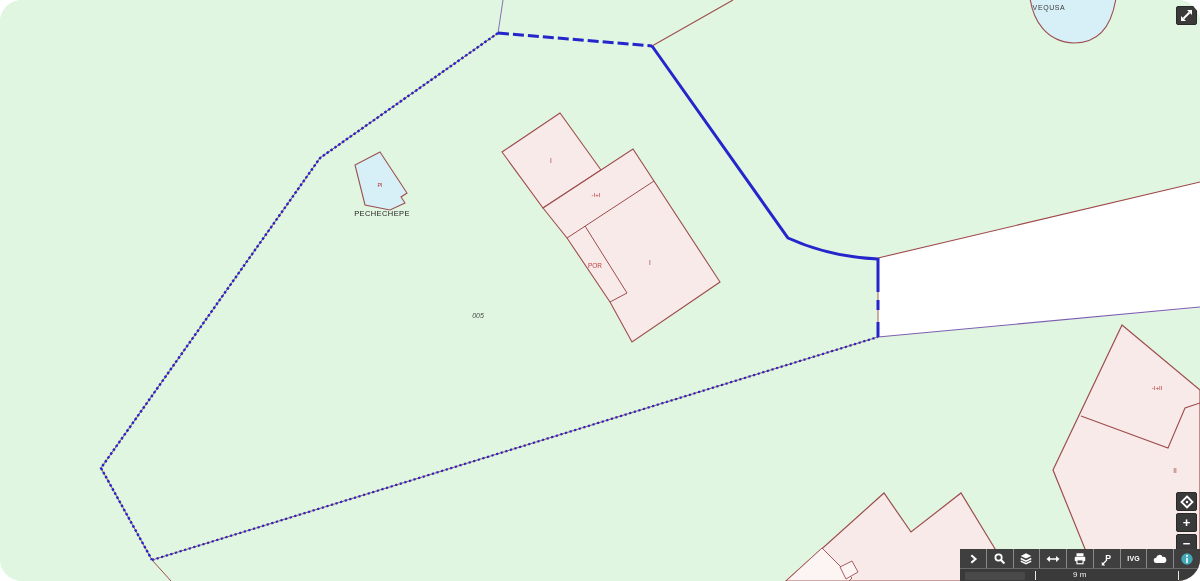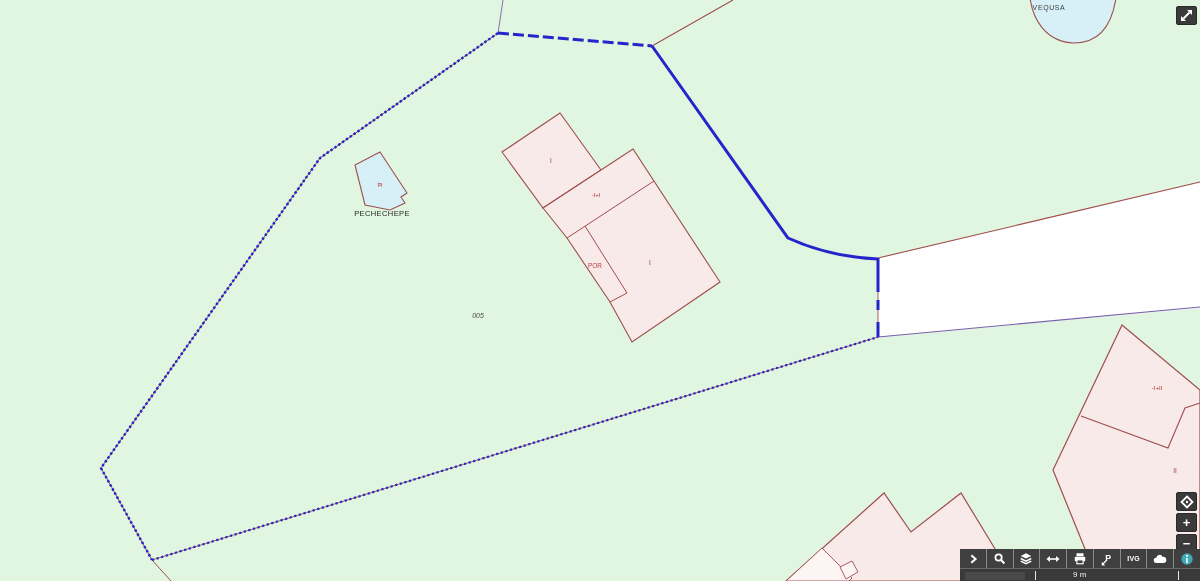--- a/index.html
+++ b/index.html
@@ -1,17 +1,17 @@
 <!DOCTYPE html>
 <html><head>
 <meta charset="utf-8">
 <style>
   html,body{margin:0;padding:0;}
   body{font-family:"Liberation Sans",sans-serif;}
-  #app{position:relative;width:1200px;height:581px;overflow:hidden;background:#e0f6e0;}
+  #app{position:relative;width:1200px;height:581px;overflow:hidden;background:#e0f6e0;border-radius:22px;}
   #mapsvg{position:absolute;left:0;top:0;}
   .ctrl-btn{position:absolute;width:21px;height:19px;background:#3a3a3a;border:1px solid #2a2a2a;
     border-radius:2px;display:flex;align-items:center;justify-content:center;cursor:pointer;box-sizing:border-box;}
   .ctrl-btn span{color:#fff;font-weight:bold;font-size:13px;line-height:1;}
   #toolbar{position:absolute;left:960px;top:549px;width:240px;height:19px;background:#8a8a8a;
     display:flex;gap:1px;padding:0;box-sizing:border-box;}
   .tb-btn{flex:1 1 0;background:#3f3f3f;display:flex;align-items:center;justify-content:center;cursor:pointer;}
   .tb-btn svg{display:block;}
   .tb-label{color:#fff;font-size:7px;font-weight:bold;letter-spacing:.2px;}
   #scalestrip{position:absolute;left:960px;top:568px;width:240px;height:13px;background:#3a3a3a;

